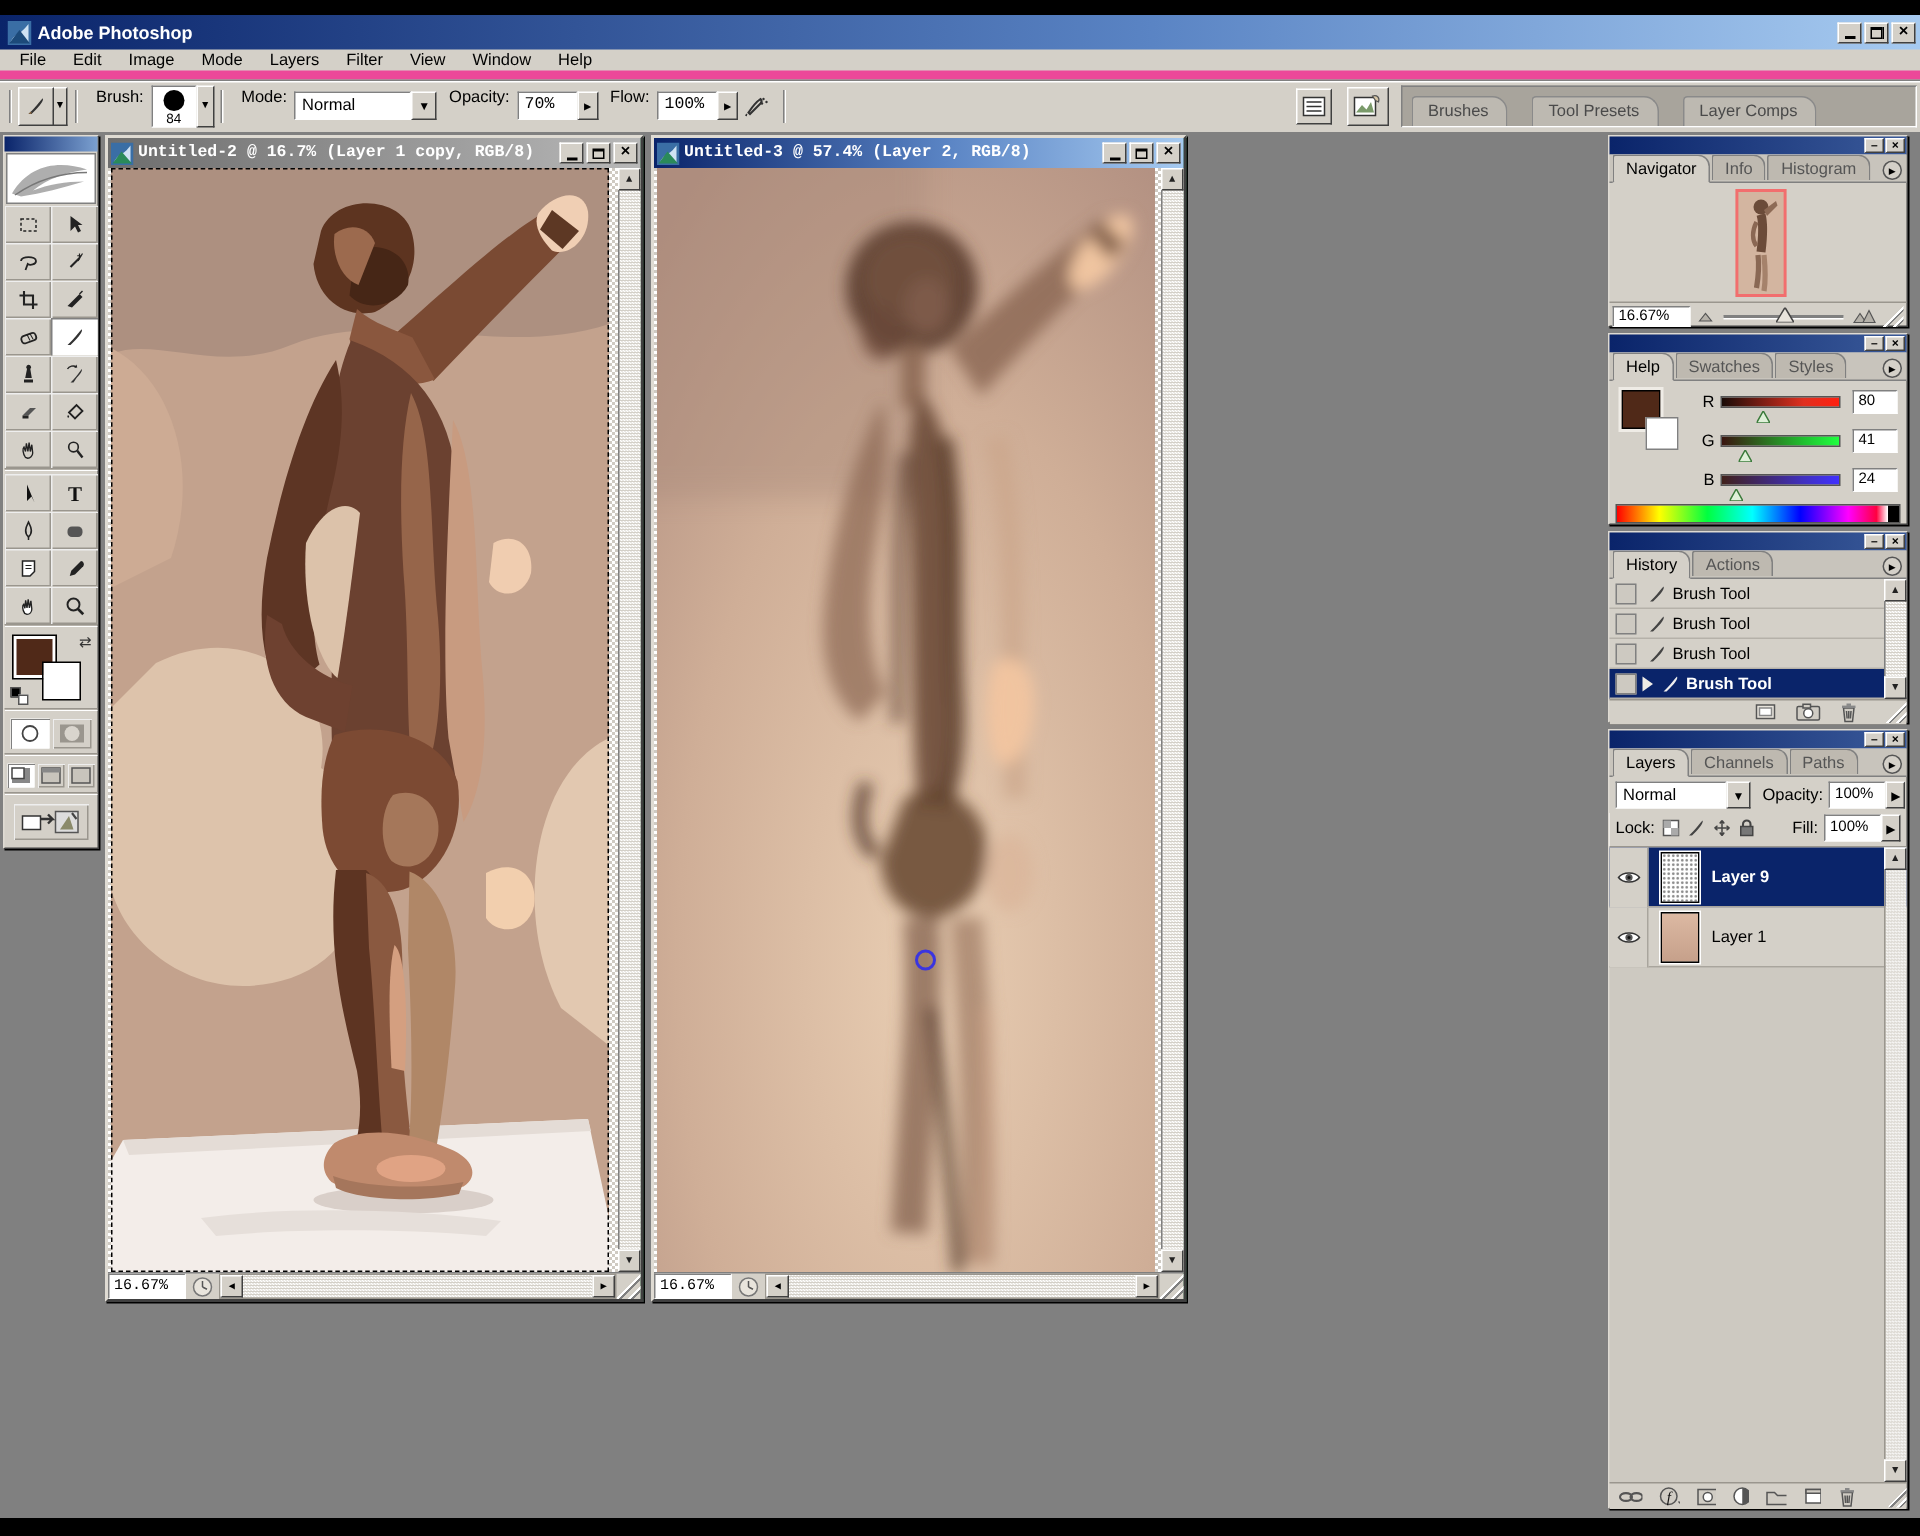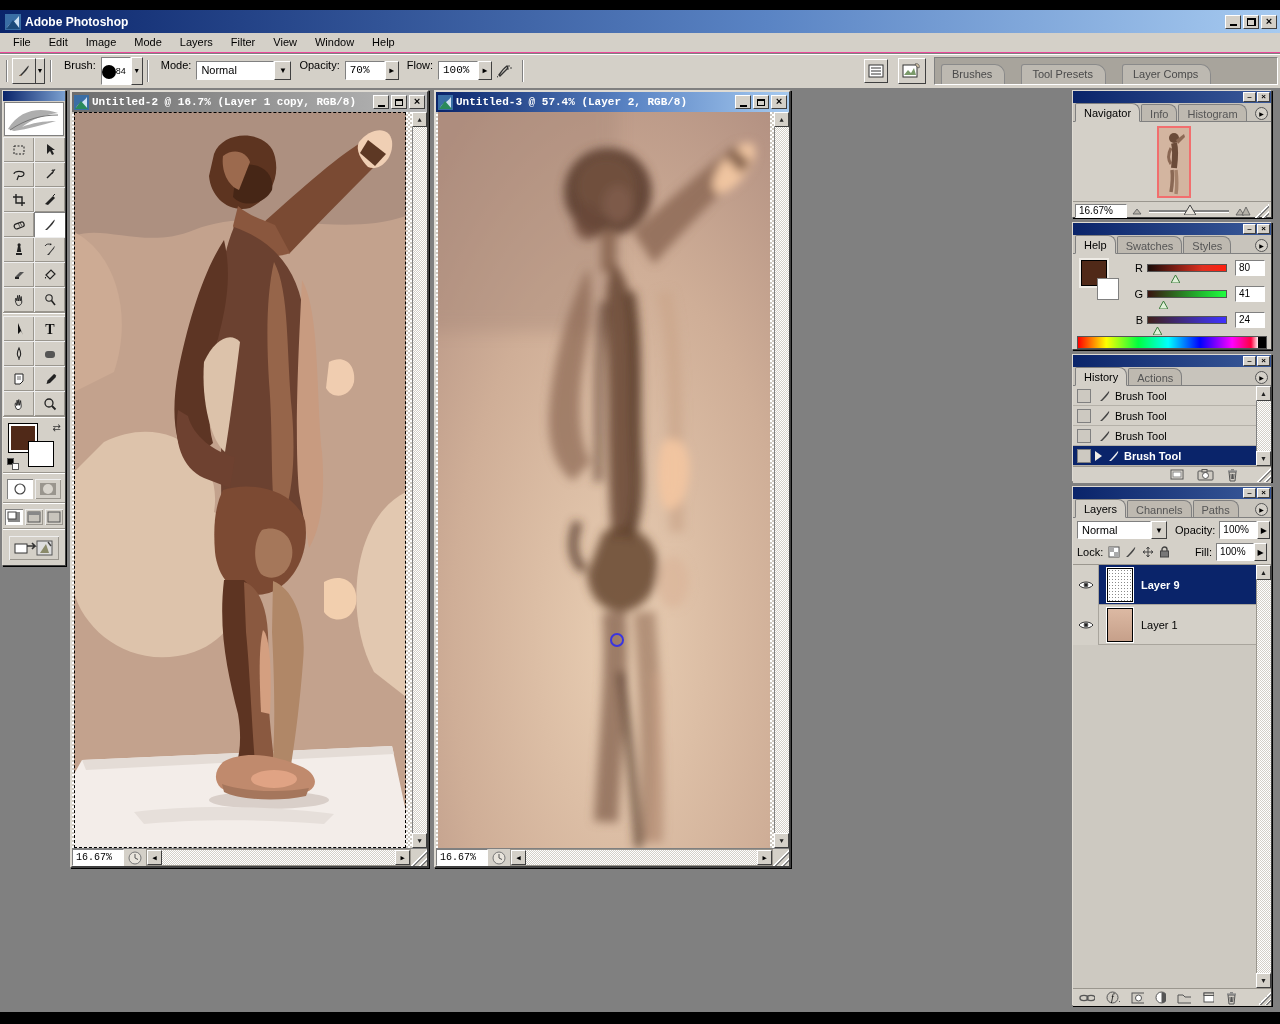--- a/index.html
+++ b/index.html
@@ -19,29 +19,29 @@
   .restoreglyph:after { content:""; position:absolute; left:0; bottom:0; width:6px; height:5px; border:1px solid #000; border-top:2px solid #000; background:#d4d0c8; }
   .xglyph { font-weight:bold; font-size:11px; }
   .grip { background:
     linear-gradient(135deg, transparent 0 50%, #fff 50% 56%, #808080 56% 62%, transparent 62% 74%, #fff 74% 80%, #808080 80% 86%, transparent 86%); }
 
   
   .titlebar { height:23px; background:linear-gradient(90deg,#0a246a,#5a84c4 60%,#a6caf0); display:flex; align-items:center; padding:0 3px; }
   .titlebar .appicon { width:16px; height:16px; margin:0 4px 0 2px; }
   .titlebar .title { color:#fff; font-weight:bold; font-size:12px; flex:1; }
   
-  .menubar { height:20px; display:flex; padding-left:4px; border-bottom:1px solid #ec4899; }
+  .menubar { height:20px; display:flex; align-items:center; padding-left:4px; border-bottom:6px solid #ec4899; }
   .menu-item { padding:3px 9px; cursor:default; }
   
   .optionsbar { height:34px; display:flex; align-items:center; padding:0 2px; border-top:1px solid #808080; box-shadow:inset 0 1px 0 #fff; }
   .opt-label { margin:0 5px 12px 8px; }
   .tool-current { width:34px; height:28px; display:flex; align-items:center; background:#d4d0c8; }
   .tool-current .body { width:24px; height:26px; border:1px solid; border-color:#fff #404040 #404040 #fff; display:flex; align-items:center; justify-content:center; }
   .tool-current .dd { width:9px; height:26px; border:1px solid; border-color:#fff #404040 #404040 #fff; border-left:none; display:flex; align-items:center; justify-content:center; font-size:7px; }
-  .brush-preview { width:30px; height:28px; border:1px solid; border-color:#808080 #fff #fff #808080; background:#fff; display:flex; flex-direction:row; align-items:center; }
+  .brush-preview { width:30px; height:28px; border:1px solid; border-color:#808080 #fff #fff #808080; background:#fff; display:flex; flex-direction:column; align-items:center; }
   .brush-preview .dot { width:14px; height:14px; border-radius:50%; background:#000; margin-top:2px; }
   .brush-preview .num { font-size:9px; line-height:10px; }
   .dd-arrow-btn { width:12px; height:28px; border:1px solid; border-color:#fff #404040 #404040 #fff; background:#d4d0c8; display:flex; align-items:center; justify-content:center; font-size:7px; }
   .select-box { height:19px; display:flex; align-items:stretch; }
   .select-box .val { width:78px; border:1px solid; border-color:#808080 #fff #fff #808080; background:#fff; padding:2px 4px; }
   .select-box .btn { width:17px; border:1px solid; border-color:#fff #404040 #404040 #fff; background:#d4d0c8; display:flex; align-items:center; justify-content:center; font-size:8px; }
   .num-field { height:19px; display:flex;font-family:Liberation Mono, monospace; }
   .num-field .val { width:40px; border:1px solid; border-color:#808080 #fff #fff #808080; background:#fff; padding:2px 4px; }
   .num-field .btn { width:14px; border:1px solid; border-color:#fff #404040 #404040 #fff; background:#d4d0c8; display:flex; align-items:center; justify-content:center; font-size:8px; }
   .icon-btn { width:26px; height:26px; display:flex; align-items:center; justify-content:center; }
@@ -91,21 +91,21 @@
   .zoom-field { width:52px; border:1px solid; border-color:#808080 #fff #fff #808080; background:#fff; padding:2px 3px; font-size:10px; }
   .status-icon-btn { width:22px; display:flex; align-items:center; justify-content:center; }
   .hscroll { flex:1; position:relative; background:conic-gradient(#fff 25%, #d4d0c8 0 50%, #fff 0 75%, #d4d0c8 0); background-size:2px 2px; border:1px solid #9a968e; }
   .hbtn { position:absolute; top:0; width:15px; height:100%; border:1px solid; border-color:#fff #404040 #404040 #fff; background:#d4d0c8; font-size:7px; display:flex; align-items:center; justify-content:center; }
   .status-grip { width:16px; }
 
   
   .palette { position:absolute; left:1072px; width:200px; background:#d4d0c8; border:1px solid; border-color:#dfdbd3 #404040 #404040 #dfdbd3; box-shadow:1px 1px 0 #000; }
   .pal-titlebar { height:12px; background:linear-gradient(90deg,#0a246a,#3a5a9a); display:flex; justify-content:flex-end; align-items:center; padding:1px 1px; gap:1px; }
   .pal-btn { width:13px; height:10px; border:1px solid; border-color:#fff #404040 #404040 #fff; background:#d4d0c8; font-size:8px; line-height:7px; text-align:center; font-weight:bold; }
-  .pal-tabs { position:relative; height:19px; display:flex; align-items:center; padding-left:2px; border-bottom:1px solid #808080; background:#c8c4bc; }
+  .pal-tabs { position:relative; height:19px; display:flex; align-items:flex-start; padding-left:2px; border-bottom:1px solid #808080; background:#c8c4bc; }
   .pal-tab { height:17px; padding:3px 8px 0; border:1px solid #808080; border-bottom:none; border-radius:2px 8px 0 0; background:#beb9b0; color:#555; margin-right:1px; white-space:nowrap; }
   .pal-tab.active { background:#d4d0c8; color:#000; height:19px; border-bottom:1px solid #d4d0c8; margin-bottom:-1px; }
   .flyout { position:absolute; right:3px; top:4px; width:13px; height:13px; border-radius:50%; border:1px solid #555; background:#d4d0c8; font-size:6px; display:flex; align-items:center; justify-content:center; }
   .pal-footer { position:absolute; bottom:0; left:0; right:0; height:17px; border-top:1px solid #9a968e; display:flex; align-items:center; justify-content:flex-end; background:#d4d0c8; }
   .pal-grip { width:14px; height:14px; }
 
   
   .nav-content { position:relative; height:97px; }
   .nav-thumb { position:absolute; left:84px; top:4px; width:34px; height:72px; border:2px solid #f26e6e; background:#d3b5a0; }
   .nav-bottom { position:absolute; bottom:0; left:0; right:0; height:18px; display:flex; align-items:center; gap:4px; padding:0 2px; border-top:1px solid #9a968e; }

